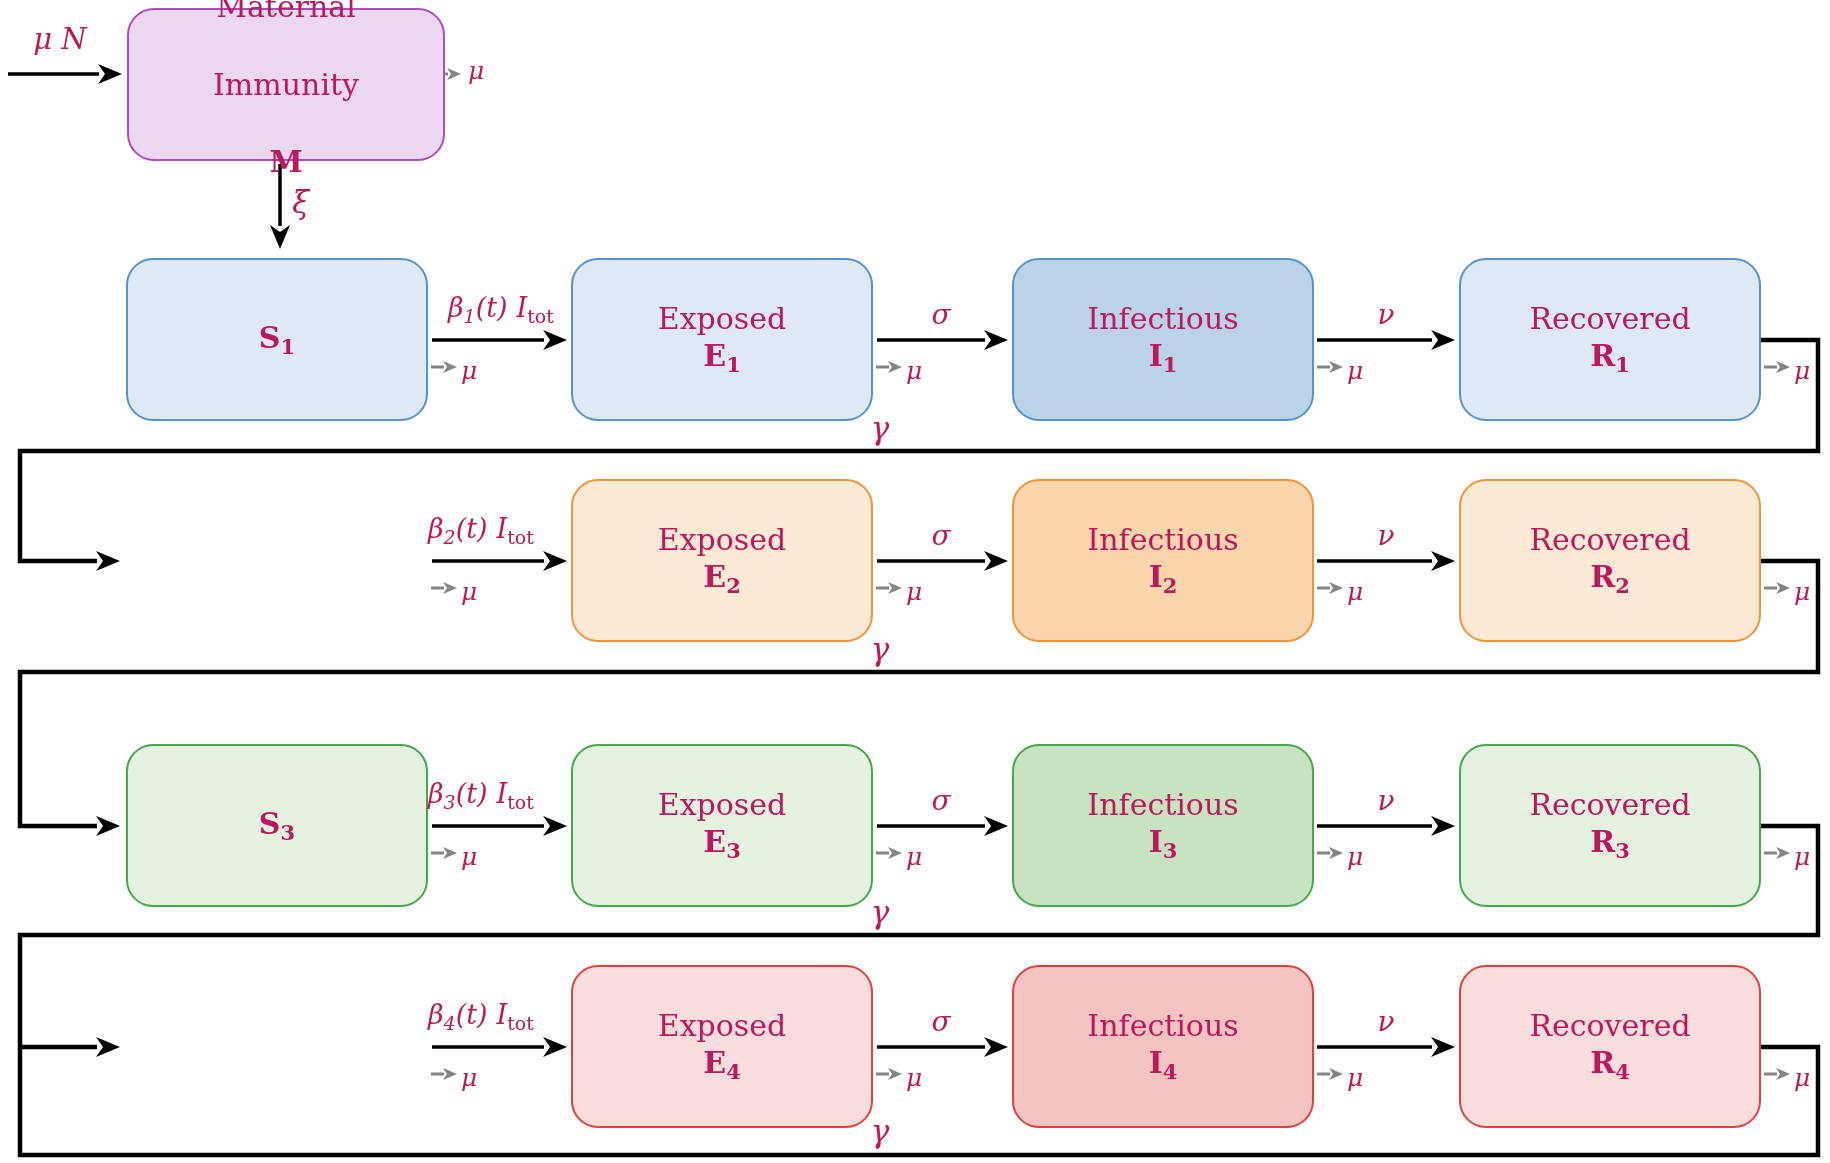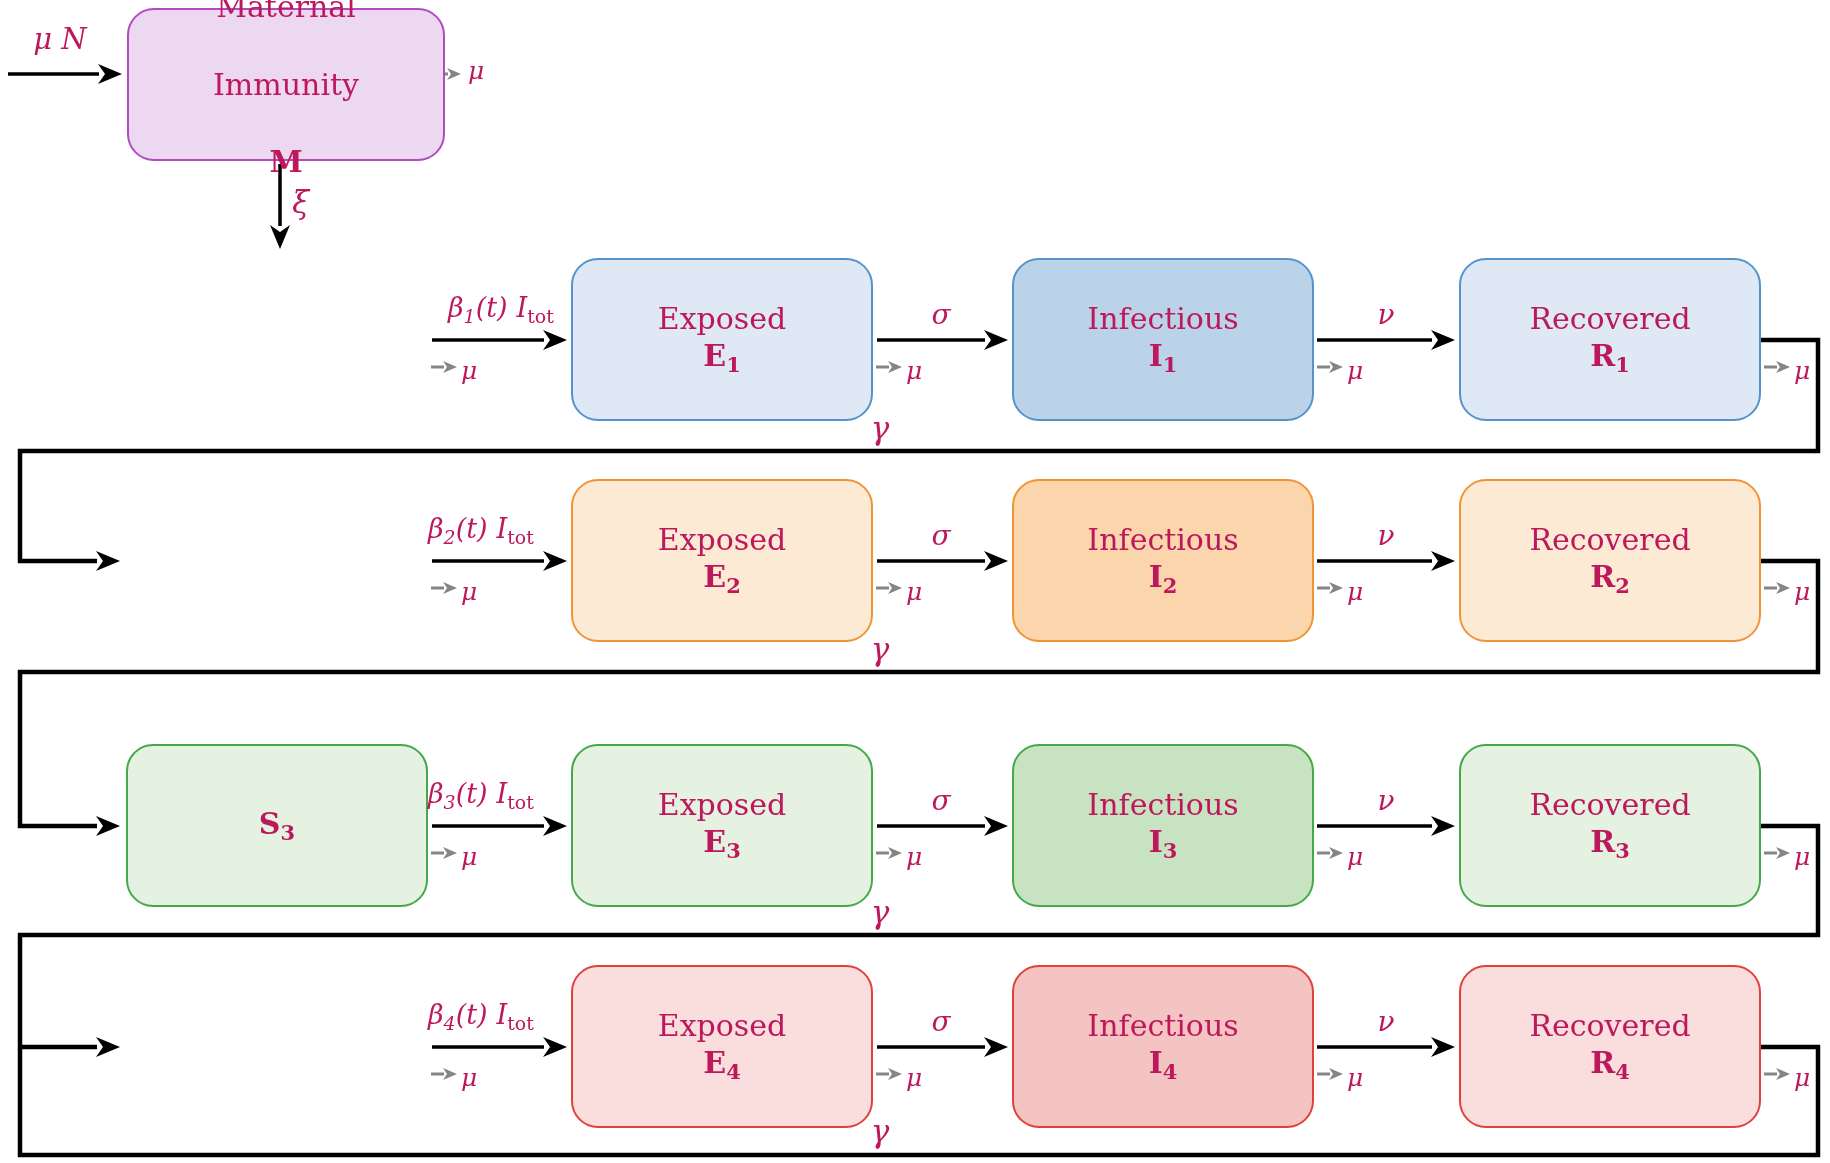--- a/index.html
+++ b/index.html
@@ -82,20 +82,23 @@
 
   <div class="box" style="left: 127px; top: 8px; width: 318px; height: 153px; background: rgb(236, 216, 240); border-color: rgb(176, 76, 191); gap: 40px;">
     <div class="title">Maternal</div>
     <div class="title">Immunity</div>
     <div class="sym">M</div>
   </div>
 
   <div class="lbl mu" style="left:468px;top:56px;">μ</div>
   <div class="lbl xi" style="left:292px;top:184px;">ξ</div>
 
+  <div class="box" style="left: 126px; top: 258px; width: 302px; height: 163px; background: rgb(222, 233, 245); border-color: rgb(84, 148, 203);">
+    <div class="sym"><span>S</span><sub>1</sub></div>
+  </div>
   <div class="box" style="left: 571px; top: 258px; width: 302px; height: 163px; background: rgb(222, 233, 245); border-color: rgb(84, 148, 203);">
     <div class="title">Exposed</div>
     <div class="sym"><span>E</span><sub>1</sub></div>
   </div>
   <div class="box" style="left: 1012px; top: 258px; width: 302px; height: 163px; background: rgb(187, 211, 233); border-color: rgb(84, 148, 203);">
     <div class="title">Infectious</div>
     <div class="sym"><span>I</span><sub>1</sub></div>
   </div>
   <div class="box" style="left: 1459px; top: 258px; width: 302px; height: 163px; background: rgb(222, 233, 245); border-color: rgb(84, 148, 203);">
     <div class="title">Recovered</div>

